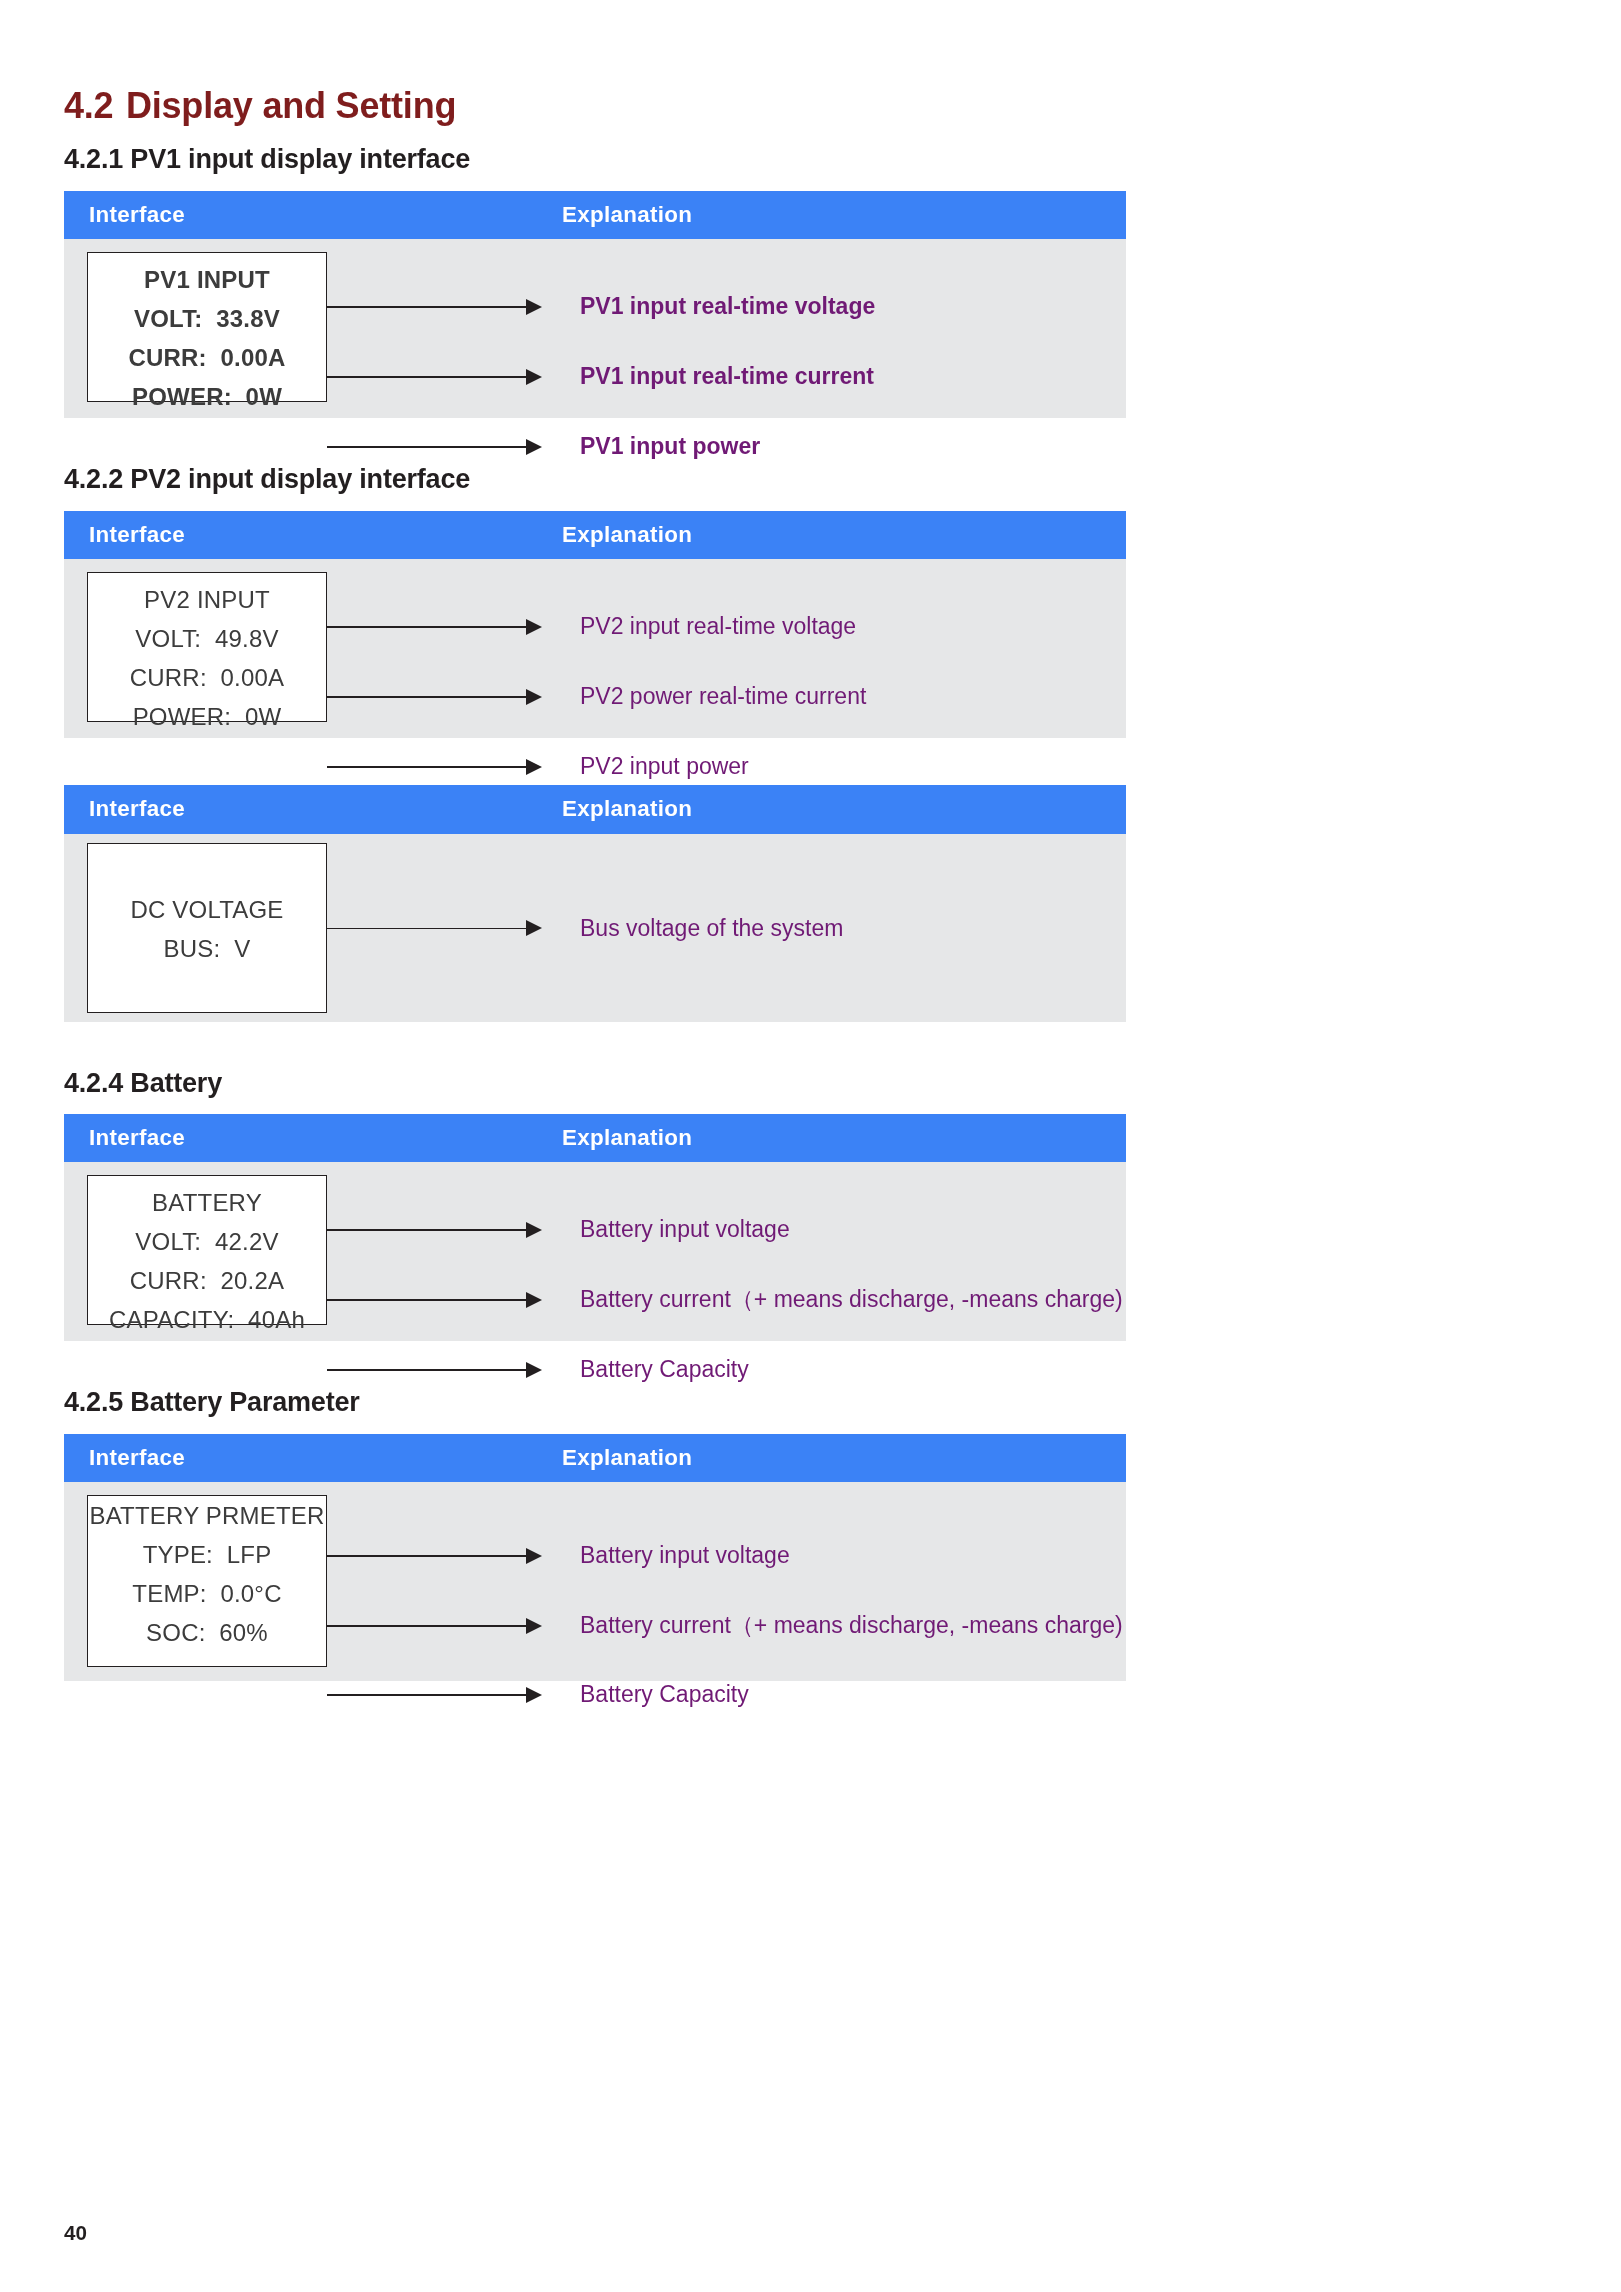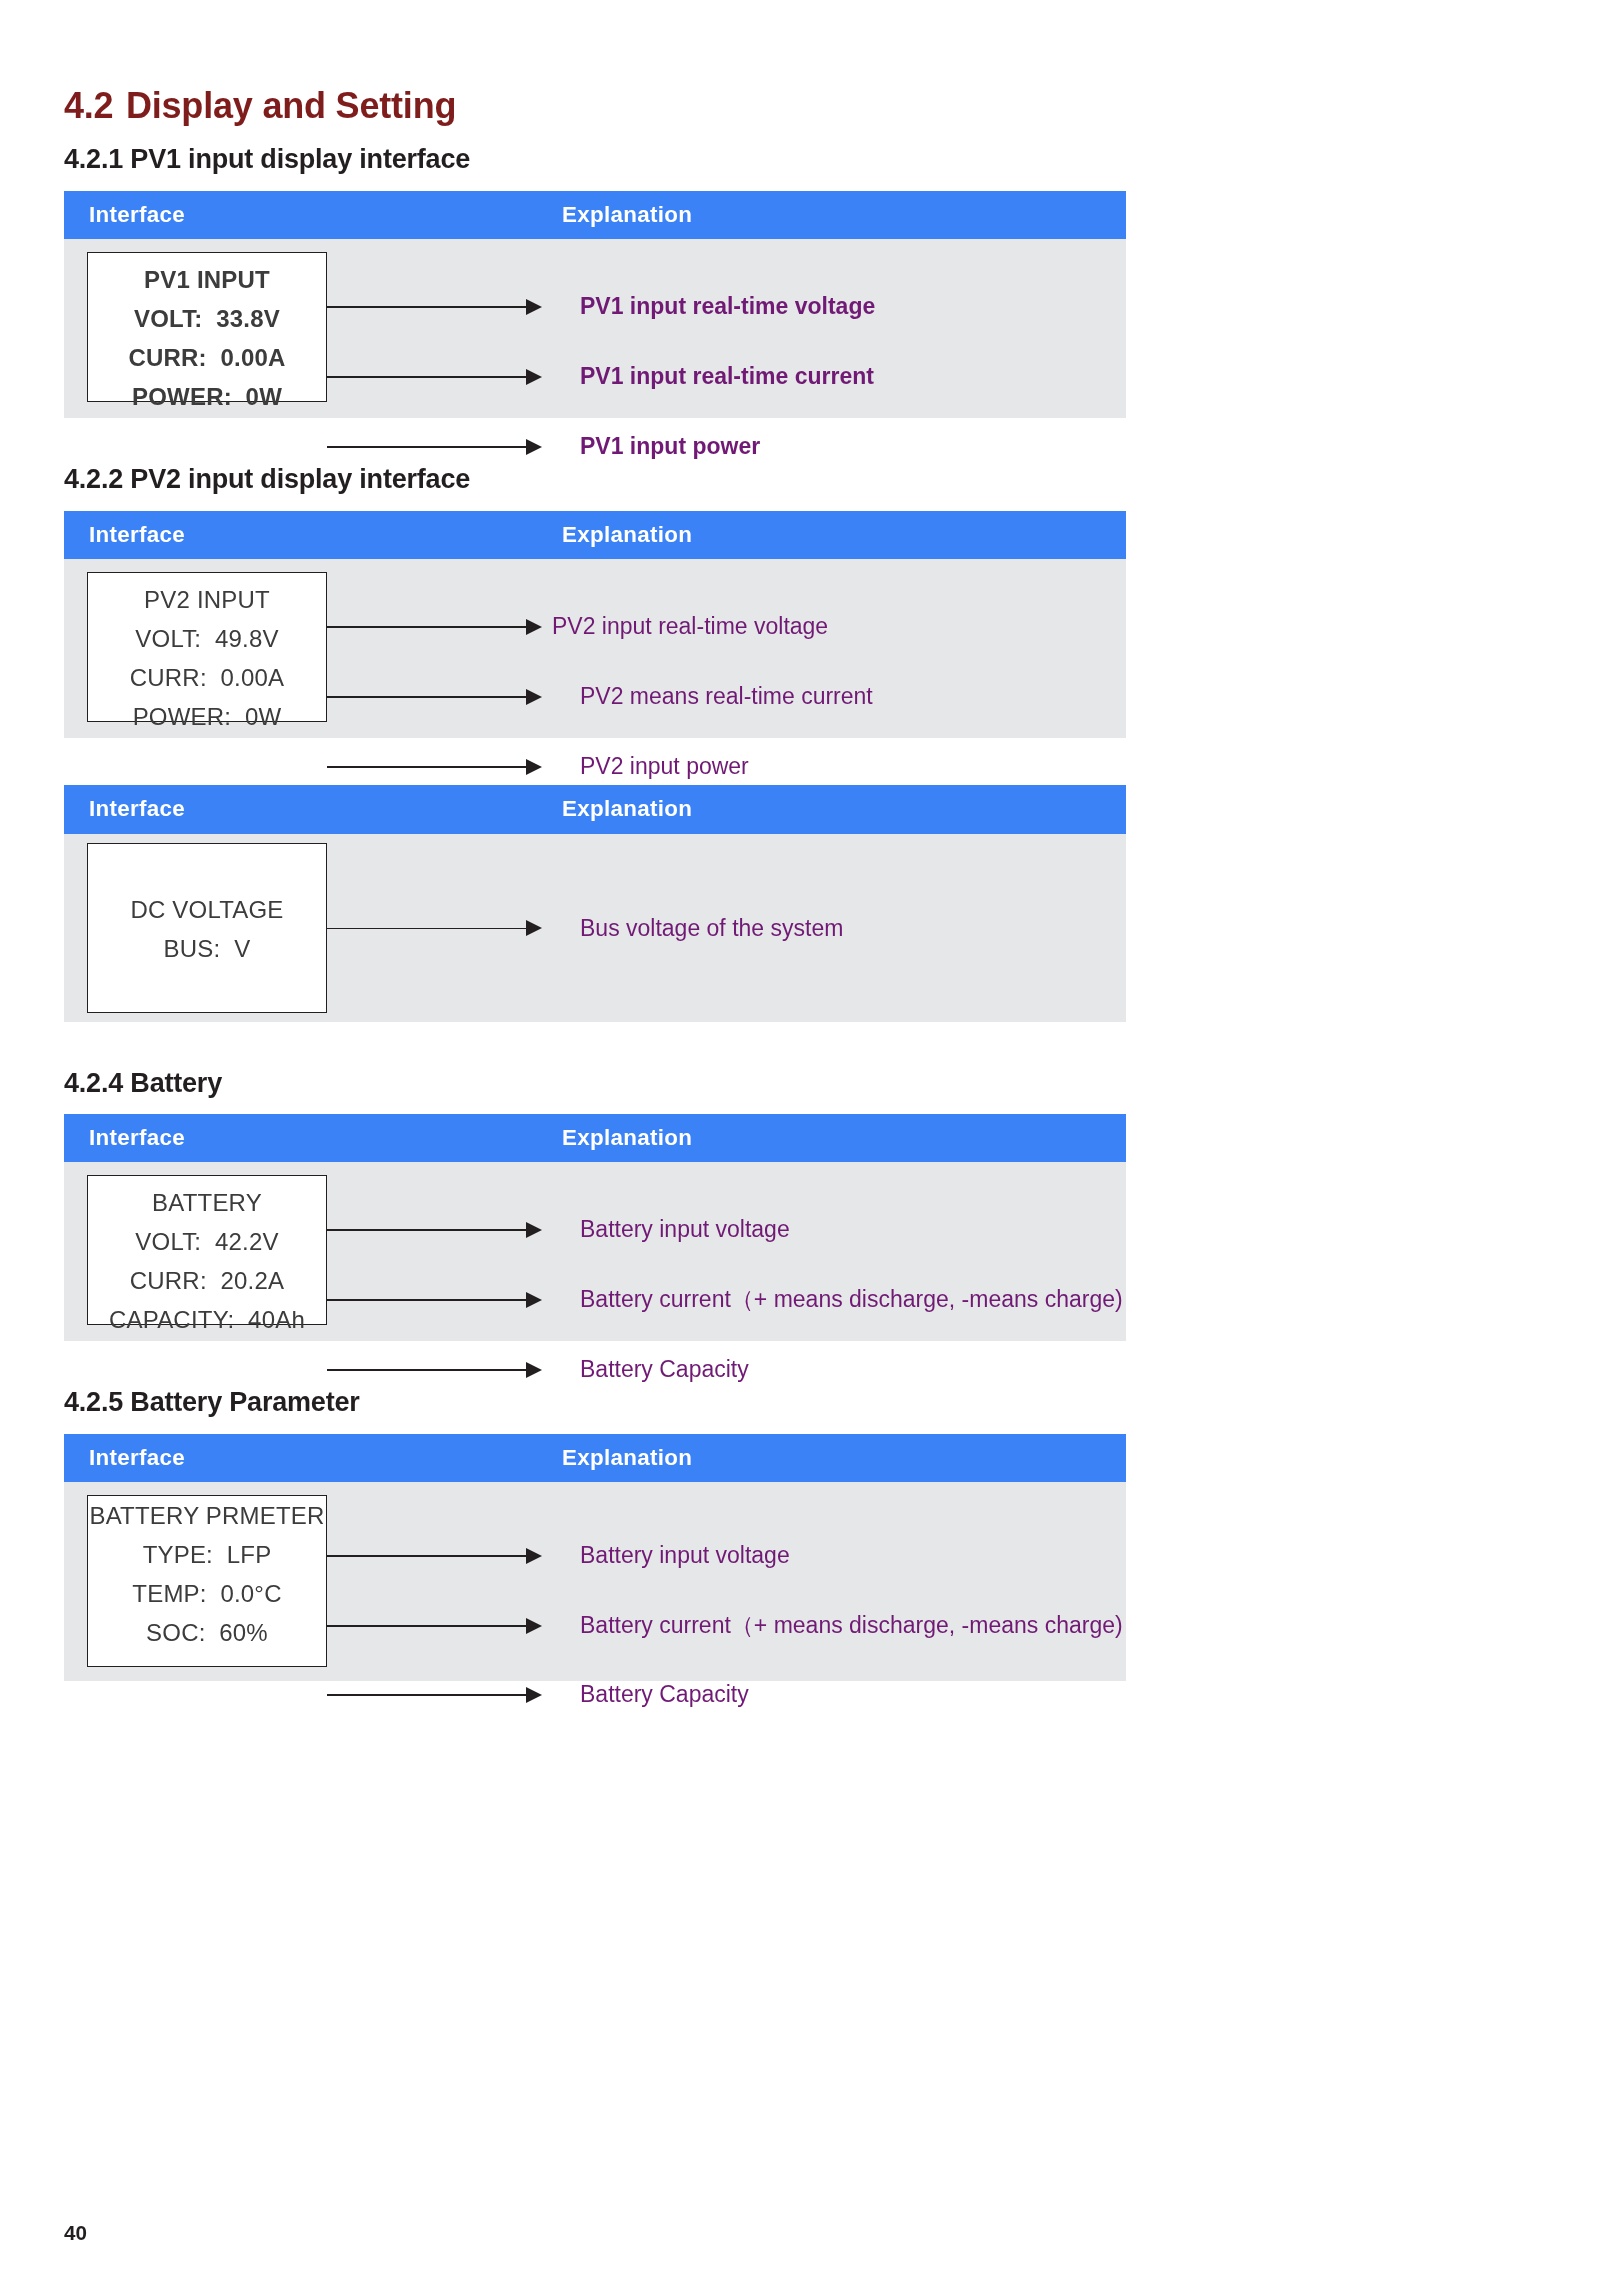--- a/index.html
+++ b/index.html
@@ -226,28 +226,28 @@
                         <div class="lcd-line">VOLT:  49.8V</div>
                         <div class="lcd-line">CURR:  0.00A</div>
                         <div class="lcd-line">POWER:  0W</div>
                       </div>
                     </div>
                     <div class="exp-line" style="top: 48px; width: 1062px;">
                       <div class="arrow" style="left: 263px; width: 215px;">
                         <div class="shaft" style="width: 199px;"></div>
                         <div class="head" style="left: 199px;"></div>
                       </div>
-                      <div class="exp-text" style="left: 488px;">PV2 input real-time voltage</div>
+                      <div class="exp-text" style="left: 516px;">PV2 input real-time voltage</div>
                     </div>
                     <div class="exp-line" style="top: 118px; width: 1062px;">
                       <div class="arrow" style="left: 263px; width: 215px;">
                         <div class="shaft" style="width: 199px;"></div>
                         <div class="head" style="left: 199px;"></div>
                       </div>
-                      <div class="exp-text" style="left: 516px;">PV2 means real-time current</div>
+                      <div class="exp-text" style="left: 516px;">PV2 power real-time current</div>
                     </div>
                     <div class="exp-line" style="top: 188px; width: 1062px;">
                       <div class="arrow" style="left: 263px; width: 215px;">
                         <div class="shaft" style="width: 199px;"></div>
                         <div class="head" style="left: 199px;"></div>
                       </div>
                       <div class="exp-text" style="left: 516px;">PV2 input power</div>
                     </div>
                   </div>
                 </td>

